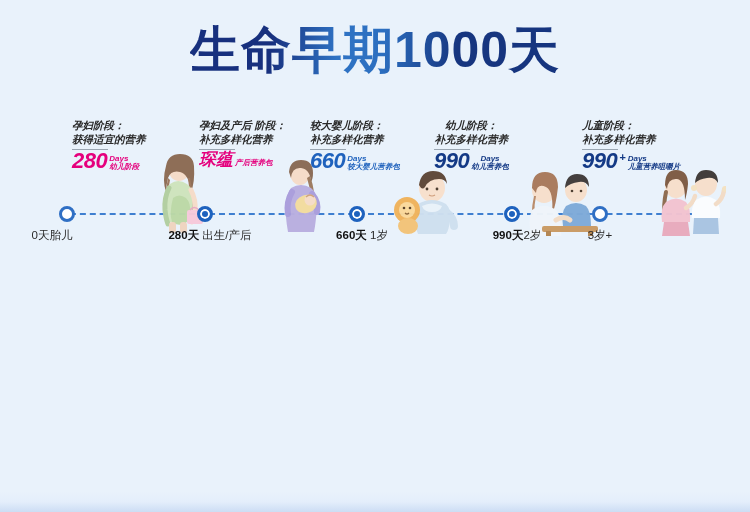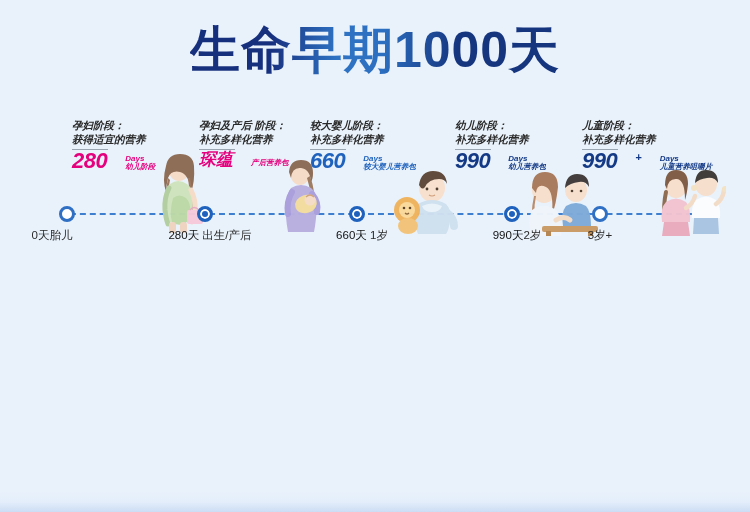--- a/index.html
+++ b/index.html
@@ -50,30 +50,30 @@
     border:3px solid #2f6fc4;
   }
   .node.filled { background:#1e62be; border-color:#1e62be; box-shadow:0 0 0 2px #ffffff inset; }
   .node-label {
     position:absolute; top:120px;
     transform:translateX(-50%);
     white-space:nowrap;
     font-size:11.5px;
     color:#2a2a2a;
   }
-  .node-label b { font-weight:normal; color:#111;margin-left:10px; }
+  .node-label b { font-weight:bold; color:#111;margin-left:10px; }
 
   
   .stage { position:absolute; top:0;font-style:italic; }
   .stage-head {
     font-size:10.5px; color:#2a2a2a; line-height:1.35;
     white-space:nowrap; font-weight:bold;
   }
   .rule { width:36px; height:1px; background:#9aa6b2; margin:3px 0 1px 0; }
-  .badge { display:flex; align-items:flex-end; gap:18px; }
+  .badge { display:flex; align-items:flex-end; gap:2px; }
   .big-num {
     font-size:22px; font-weight:bold; line-height:0.95; letter-spacing:-0.5px;
   }
   .sup { font-size:11px; font-weight:bold; line-height:1; position:relative; top:-9px; }
   .badge-meta { line-height:1.05; padding-bottom:1px; }
   .days { font-size:8px; font-weight:bold; display:block; }
   .pkg  { font-size:7.5px; font-weight:bold; display:block; }
   .pink .big-num, .pink .days, .pink .pkg, .pink .sup { color:#e5007d; }
   .blue .big-num, .blue .days, .blue .pkg, .blue .sup { color:#1f62bd; }
   .navy .big-num, .navy .days, .navy .pkg, .navy .sup { color:#143a86; }
@@ -190,21 +190,21 @@
         <path d="M54 42 q8 6 8 14" stroke="#cfe0ef" stroke-width="8" fill="none" stroke-linecap="round"></path>
         <circle cx="15" cy="40" r="13" fill="#f0b25a"></circle>
         <circle cx="15" cy="40" r="8" fill="#fbd99a"></circle>
         <circle cx="12" cy="38" r="1.3" fill="#5a4026"></circle>
           <circle cx="18" cy="38" r="1.3" fill="#5a4026"></circle>
         <path d="M13 43 q2 2 4 0" stroke="#8a6336" stroke-width="1.2" fill="none"></path>
         <ellipse cx="16" cy="56" rx="10" ry="8" fill="#f3c377"></ellipse>
       </svg>
     </div>
 
-    <div class="stage" style="left:455px; top:10px;">
+    <div class="stage" style="left:434px; top:10px;text-align:center;">
       <div class="stage-head">
         <div>幼儿阶段：</div>
         <div>补充多样化营养</div>
       </div>
       <div class="rule"></div>
       <div class="badge navy">
         <span class="big-num">990</span>
         <span class="badge-meta">
           <span class="days">Days</span>
           <span class="pkg">幼儿营养包</span>

